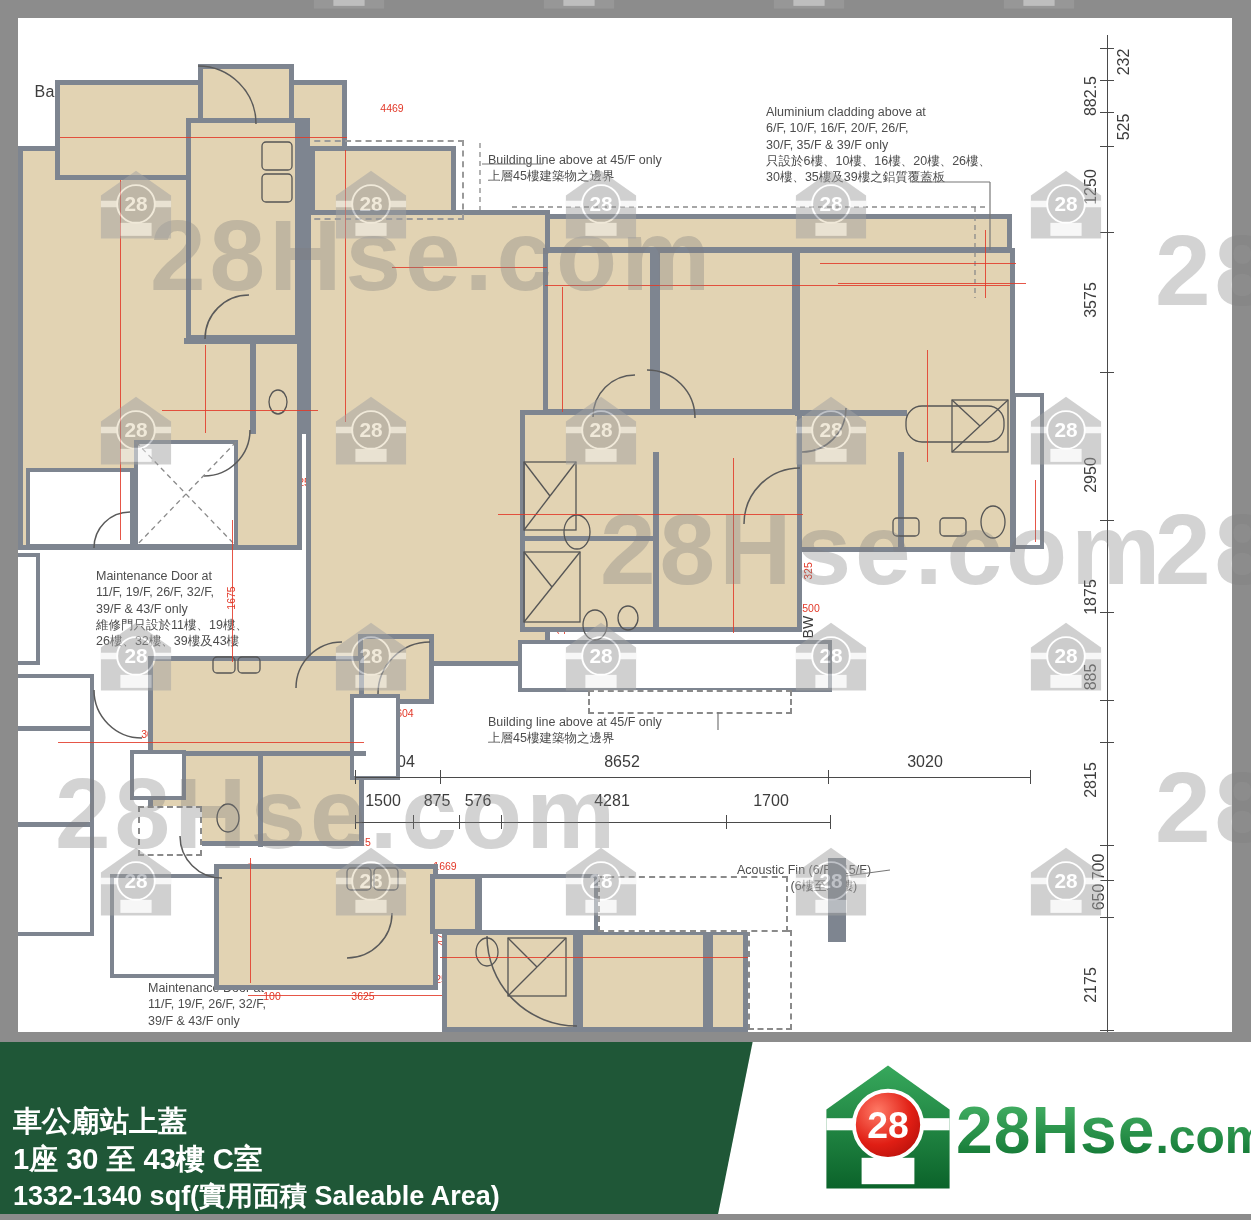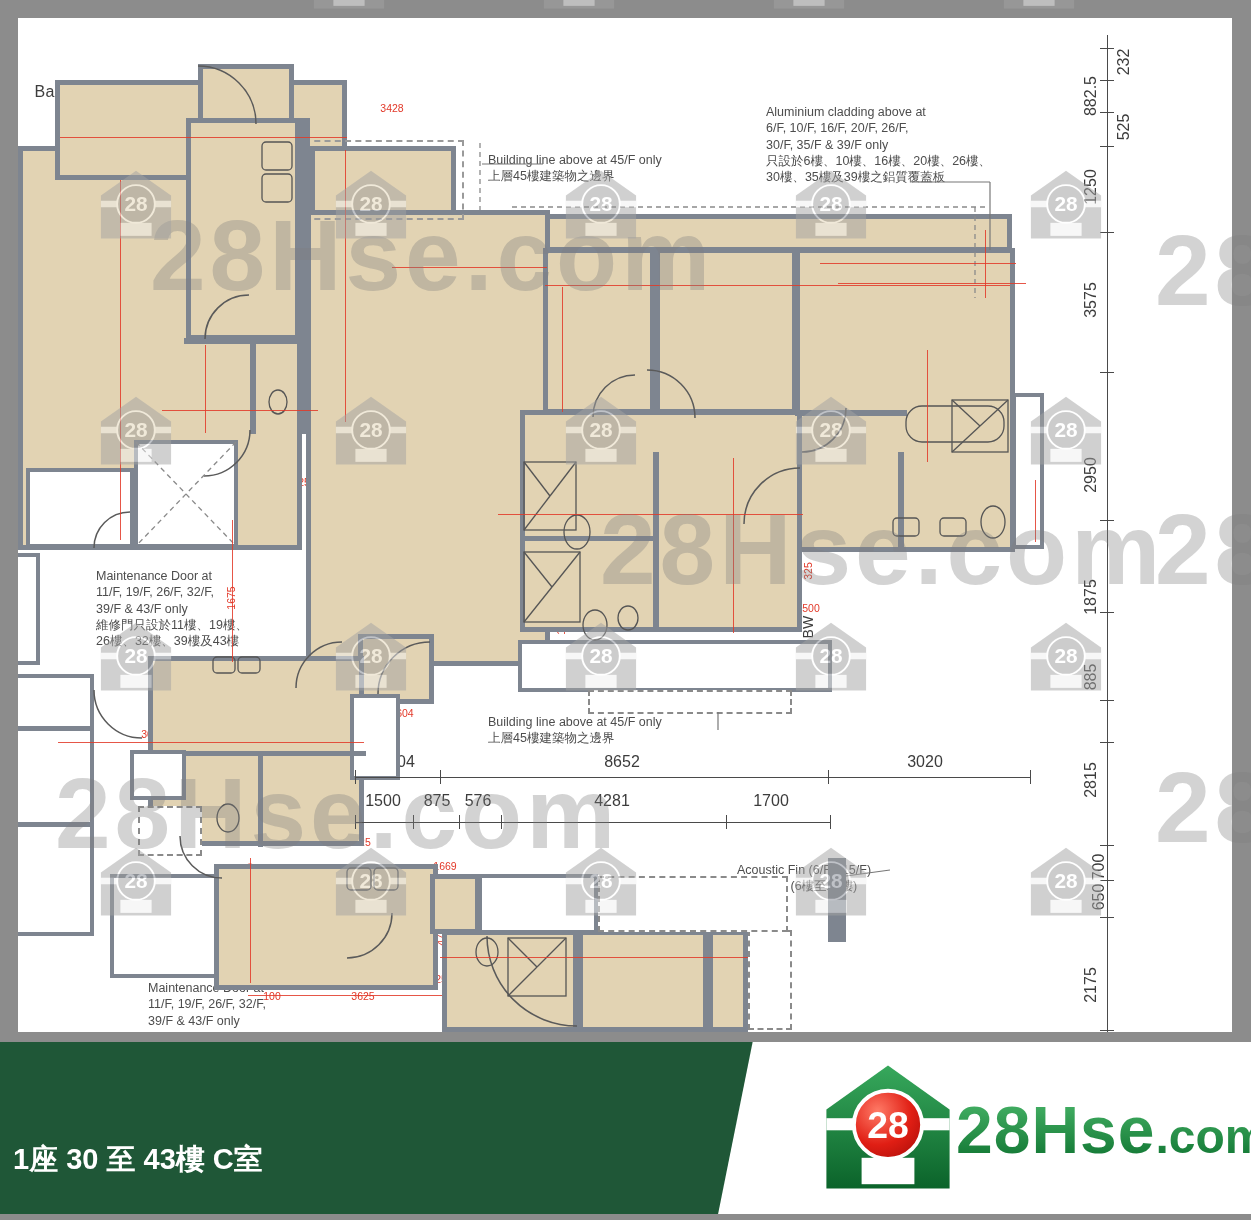--- a/index.html
+++ b/index.html
@@ -203,21 +203,21 @@
           <line x1="543" y1="164" x2="482" y2="164"></line>
           <line x1="912" y1="182" x2="990" y2="182"></line>
           <line x1="990" y1="182" x2="990" y2="250"></line>
           <line x1="846" y1="876" x2="890" y2="870"></line>
           <line x1="718" y1="712" x2="718" y2="730"></line>
         </g>
       </svg>
     <div id="dimlayer" class="lvl20">
         <span class="dim-red" style="left: 215px; top: 12px;">2300</span>
         <span class="dim-red" style="left: 748px; top: 12px;">1700</span>
-        <span class="dim-red" style="left: 392px; top: 108px;">3428</span>
+        <span class="dim-red" style="left: 392px; top: 108px;">4469</span>
         <span class="dim-red v" style="left: 222px; top: 110px;">125</span>
         <span class="dim-red" style="left: 72px; top: 137px;">3350</span>
         <span class="dim-red" style="left: 199px; top: 137px;">100</span>
         <span class="dim-red" style="left: 240px; top: 137px;">1950</span>
         <span class="dim-red v" style="left: 344px; top: 196px;">1250</span>
         <span class="dim-red v" style="left: 338px; top: 232px;">125</span>
         <span class="dim-red" style="left: 413px; top: 266px;">4000</span>
         <span class="dim-red" style="left: 514px; top: 266px;">75</span>
         <span class="dim-red v" style="left: 549px; top: 230px;">500</span>
         <span class="dim-red v" style="left: 549px; top: 262px;">300</span>
@@ -584,21 +584,23 @@
   </div>
 
   <div class="band" style="left:0;top:0;width:1251px;height:18px;"></div>
   <div class="band" style="left:0;top:0;width:18px;height:1032px;"></div>
   <div class="band" style="left:1232px;top:0;width:19px;height:1032px;"></div>
   <div class="band" style="left:0;top:1032px;width:1251px;height:10px;z-index:72;"></div>
   <div class="band" style="left:0;top:1214px;width:1251px;height:6px;z-index:72;"></div>
 
   <div id="footer-white"></div>
   <div id="footer-green">
+    <div id="f2" class="fline">車公廟站上蓋</div>
     <div id="f3" class="fline">1座 30 至 43樓 C室</div>
+    <div id="f4" class="fline">1332-1340 sqf(實用面積 Saleable Area)</div>
   </div>
 
   <div id="logo">
     <div id="logo-house">
       <svg viewBox="0 0 120 120" width="132" height="134">
         <defs>
           <linearGradient id="hg" x1="0" y1="0" x2="0" y2="1">
             <stop offset="0" stop-color="#37a85c"></stop>
               <stop offset="1" stop-color="#0b632a"></stop>
           </linearGradient>

